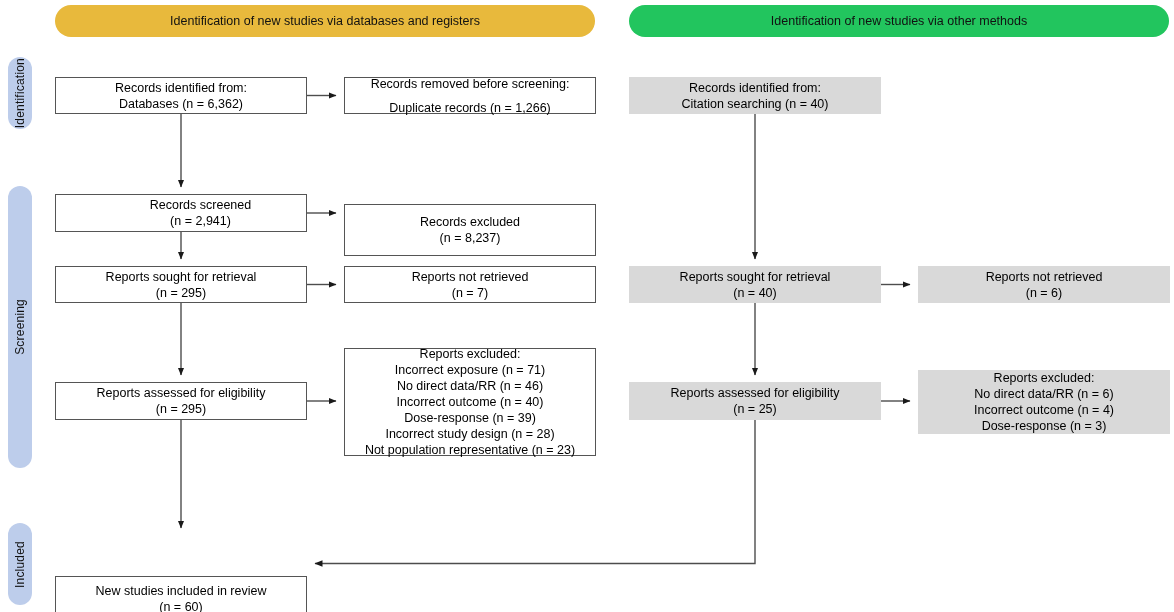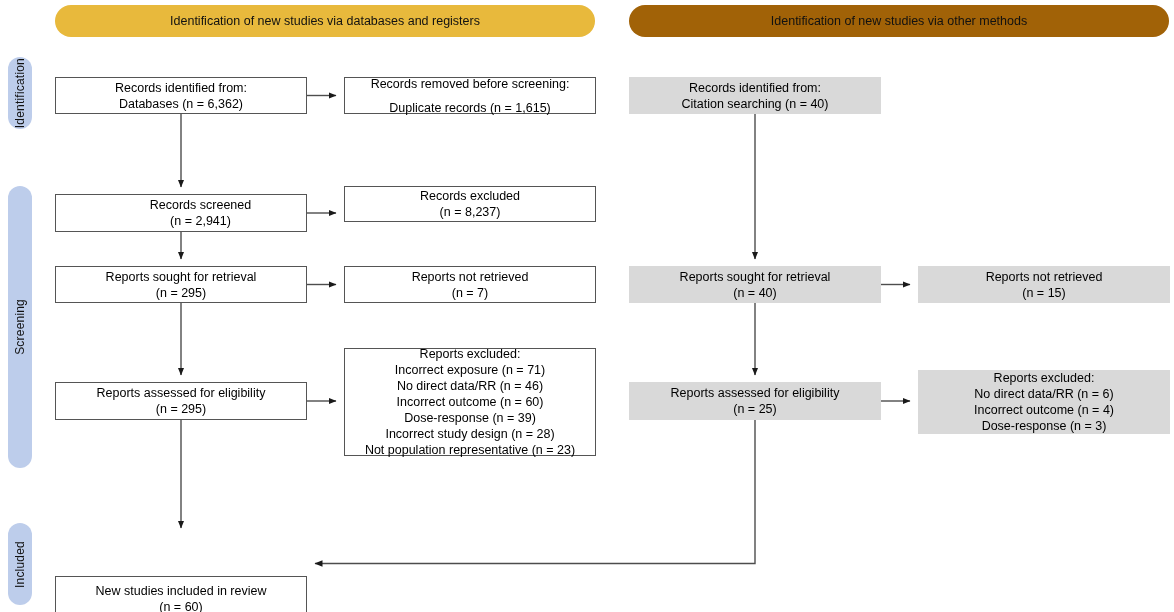--- a/index.html
+++ b/index.html
@@ -34,21 +34,21 @@
     text-align: center;
     box-sizing: border-box;
     padding: 12px 14px;
   }
   .banner-db {
     left: 55px;  top: 5px;  width: 540px; height: 32px;
     background: #e8b93c;
   }
   .banner-other {
     left: 629px; top: 5px;  width: 540px; height: 32px;
-    background: #a16207;
+    background: #22c55e;
   }
 
   
   .stage {
     position: absolute;
     left: 8px;
     width: 24px;
     background: #bdcdeb;
     border-radius: 12px;
     display: flex;
@@ -90,21 +90,21 @@
   .box-gray {
     background: #d9d9d9;
     border: none;
   }
   .box .line { display: block; white-space: nowrap; }
 
   
   .b-identified        { left: 55px;  top: 77px;  width: 252px; height: 37px; }
   .b-removed           { left: 344px; top: 77px;  width: 252px; height: 37px; gap: 8px; }
   .b-screened          { left: 55px;  top: 194px; width: 252px; height: 38px; padding-left: 45px; }
-  .b-excluded          { left: 344px; top: 186px; width: 252px; height: 36px; }
+  .b-excluded          { left: 344px; top: 204px; width: 252px; height: 52px; }
   .b-sought            { left: 55px;  top: 266px; width: 252px; height: 37px; }
   .b-notretrieved      { left: 344px; top: 266px; width: 252px; height: 37px; }
   .b-assessed          { left: 55px;  top: 382px; width: 252px; height: 38px; }
   .b-reasons           { left: 344px; top: 348px; width: 252px; height: 108px; }
   .b-included          { left: 55px;  top: 535px; width: 252px; height: 45px; margin-top: 41px; }
 
   
   .b-citation          { left: 629px; top: 77px;  width: 252px; height: 37px; }
   .b-sought-r          { left: 629px; top: 266px; width: 252px; height: 37px; }
   .b-notretrieved-r    { left: 918px; top: 266px; width: 252px; height: 37px; }
@@ -174,21 +174,21 @@
     <span>Included</span>
   </div>
 
   <div class="box box-white b-identified">
     <span class="line">Records identified from:</span>
     <span class="line">Databases (n = 6,362)</span>
   </div>
 
   <div class="box box-white b-removed">
     <span class="line">Records removed before screening:</span>
-    <span class="line">Duplicate records (n = 1,615)</span>
+    <span class="line">Duplicate records (n = 1,266)</span>
   </div>
 
   <div class="box box-white b-screened">
     <span class="line">Records screened</span>
     <span class="line">(n = 2,941)</span>
   </div>
 
   <div class="box box-white b-excluded">
     <span class="line">Records excluded</span>
     <span class="line">(n = 8,237)</span>
@@ -206,21 +206,21 @@
 
   <div class="box box-white b-assessed">
     <span class="line">Reports assessed for eligibility</span>
     <span class="line">(n = 295)</span>
   </div>
 
   <div class="box box-white b-reasons">
     <span class="line">Reports excluded:</span>
     <span class="line">Incorrect exposure (n = 71)</span>
     <span class="line">No direct data/RR (n = 46)</span>
-    <span class="line">Incorrect outcome (n = 60)</span>
+    <span class="line">Incorrect outcome (n = 40)</span>
     <span class="line">Dose-response (n = 39)</span>
     <span class="line">Incorrect study design (n = 28)</span>
     <span class="line">Not population representative (n = 23)</span>
   </div>
 
   <div class="box box-white b-included">
     <span class="line">New studies included in review</span>
     <span class="line">(n = 60)</span>
   </div>
 
@@ -229,21 +229,21 @@
     <span class="line">Citation searching (n = 40)</span>
   </div>
 
   <div class="box box-gray b-sought-r">
     <span class="line">Reports sought for retrieval</span>
     <span class="line">(n = 40)</span>
   </div>
 
   <div class="box box-gray b-notretrieved-r">
     <span class="line">Reports not retrieved</span>
-    <span class="line">(n = 15)</span>
+    <span class="line">(n = 6)</span>
   </div>
 
   <div class="box box-gray b-assessed-r">
     <span class="line">Reports assessed for eligibility</span>
     <span class="line">(n = 25)</span>
   </div>
 
   <div class="box box-gray b-reasons-r">
     <span class="line">Reports excluded:</span>
     <span class="line">No direct data/RR (n = 6)</span>

